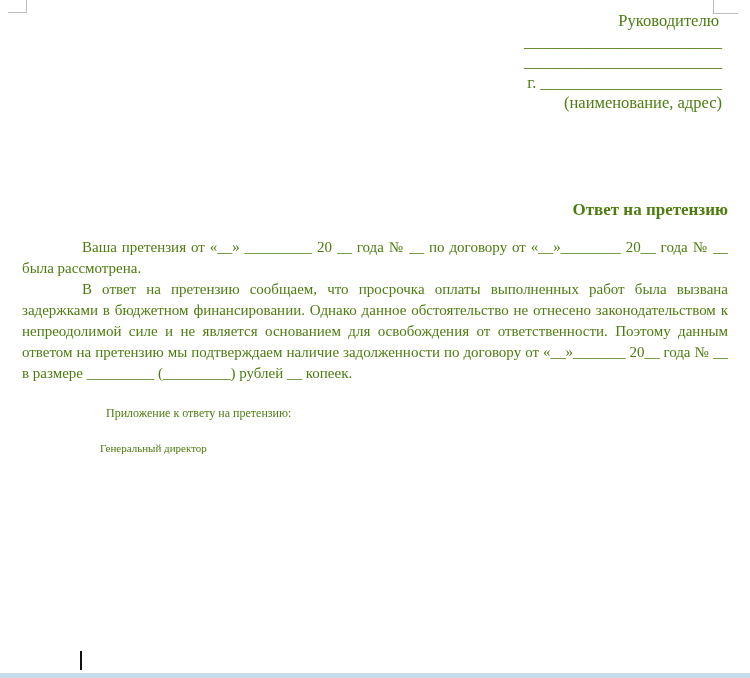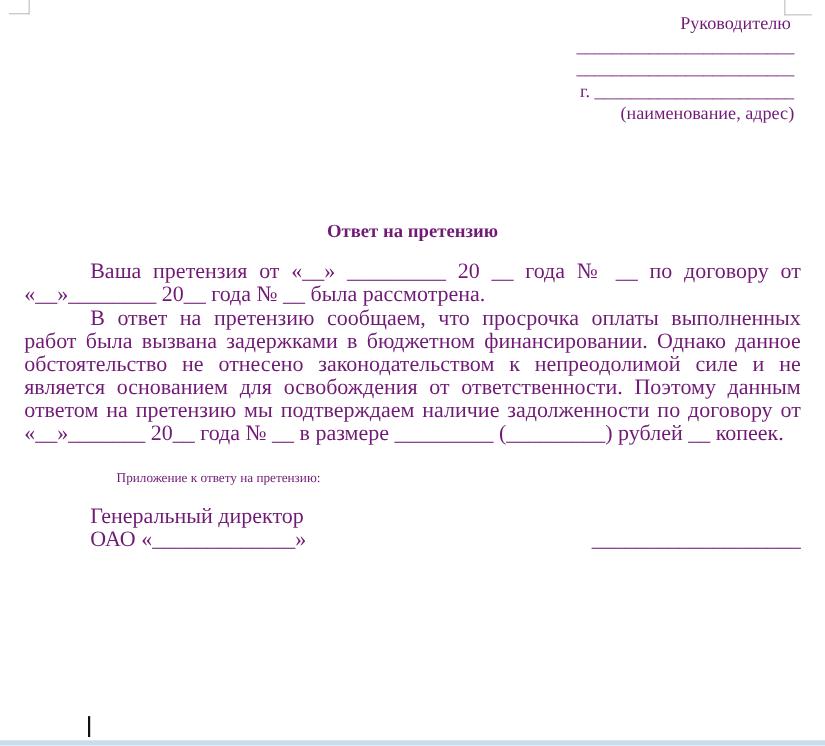--- a/index.html
+++ b/index.html
@@ -2,21 +2,21 @@
 <html><head>
 <meta charset="utf-8">
 <style>
   html, body { margin: 0; padding: 0; background: #ffffff; }
   .page {
     position: relative;
     width: 750px;
     height: 678px;
     background: #ffffff;
     font-family: "Liberation Serif", serif;
-    color: #701a75;
+    color: #4d7c0f;
     overflow: hidden;
   }
   
   .mark { position: absolute; top: 0; }
   .mark-left {
     left: 8px; width: 18px; height: 12px;
     border-right: 1px solid #b9bec4;
     border-bottom: 1px solid #b9bec4;
   }
   .mark-right {
@@ -38,41 +38,41 @@
   .header .recipient { padding-right: 3px; }
   
   .content {
     position: absolute;
     left: 22px;
     top: 0;
     width: 706px;
   }
   .title {
     margin: 199px 0 0 0;
-    text-align: center;
+    text-align: right;
     font-size: 17px;
     font-weight: bold;
     line-height: 21px;
   }
   .content p {
     margin: 0;
-    font-size: 20px;
+    font-size: 15px;
     line-height: 21px;
     text-align: justify;
     text-indent: 60px;
   }
   .content p.first { margin-top: 17px; }
   .appendix {
     margin: 19px 0 0 84px;
     font-size: 12px;
     line-height: 21px;
   }
   .signoff {
-    margin: 14px 0 0 60px;
-    font-size: 20px;
+    margin: 14px 0 0 78px;
+    font-size: 11px;
     line-height: 21px;
   }
   .org-row {
     display: flex;
     justify-content: space-between;
     align-items: baseline;
   }
   .caret {
     position: absolute;
     left: 80px;
@@ -109,23 +109,19 @@
 
     <p class="first">Ваша претензия от «__» _________ 20 __ года № __ по договору от «__»________ 20__ года № __ была рассмотрена.</p>
     <p>В ответ на претензию сообщаем, что просрочка оплаты выполненных работ была вызвана задержками в бюджетном финансировании. Однако данное обстоятельство не отнесено законодательством к непреодолимой силе и не является основанием для освобождения от ответственности. Поэтому данным ответом на претензию мы подтверждаем наличие задолженности по договору от «__»_______ 20__ года № __ в размере _________ (_________) рублей __ копеек.</p>
 
     <div class="appendix">
       <div>Приложение к ответу на претензию:</div>
     </div>
 
     <div class="signoff">
       <div>Генеральный директор</div>
-      <div class="org-row">
-        <span>ОАО «_____________»</span>
-        <span>___________________</span>
-      </div>
     </div>
   </div>
 
   <div class="caret"></div>
   <div class="bottom-strip"></div>
 
 </div>
 
 </body></html>

